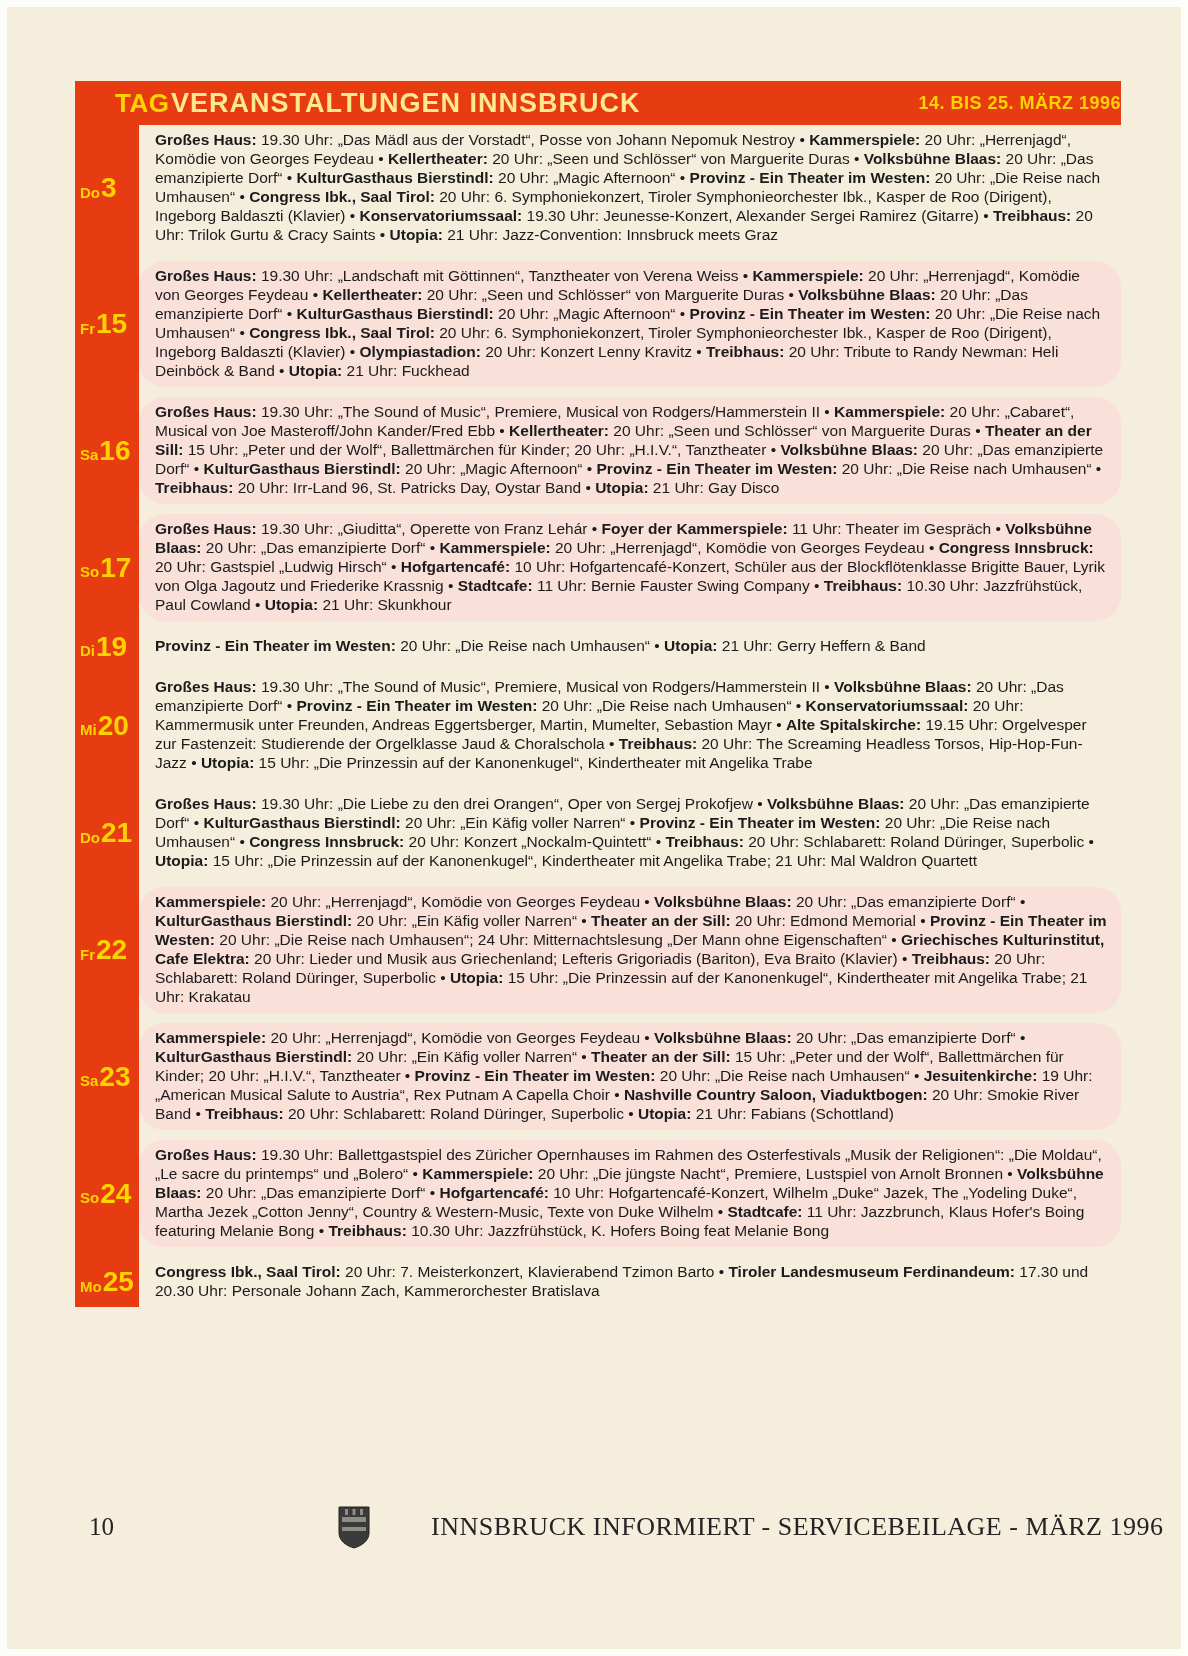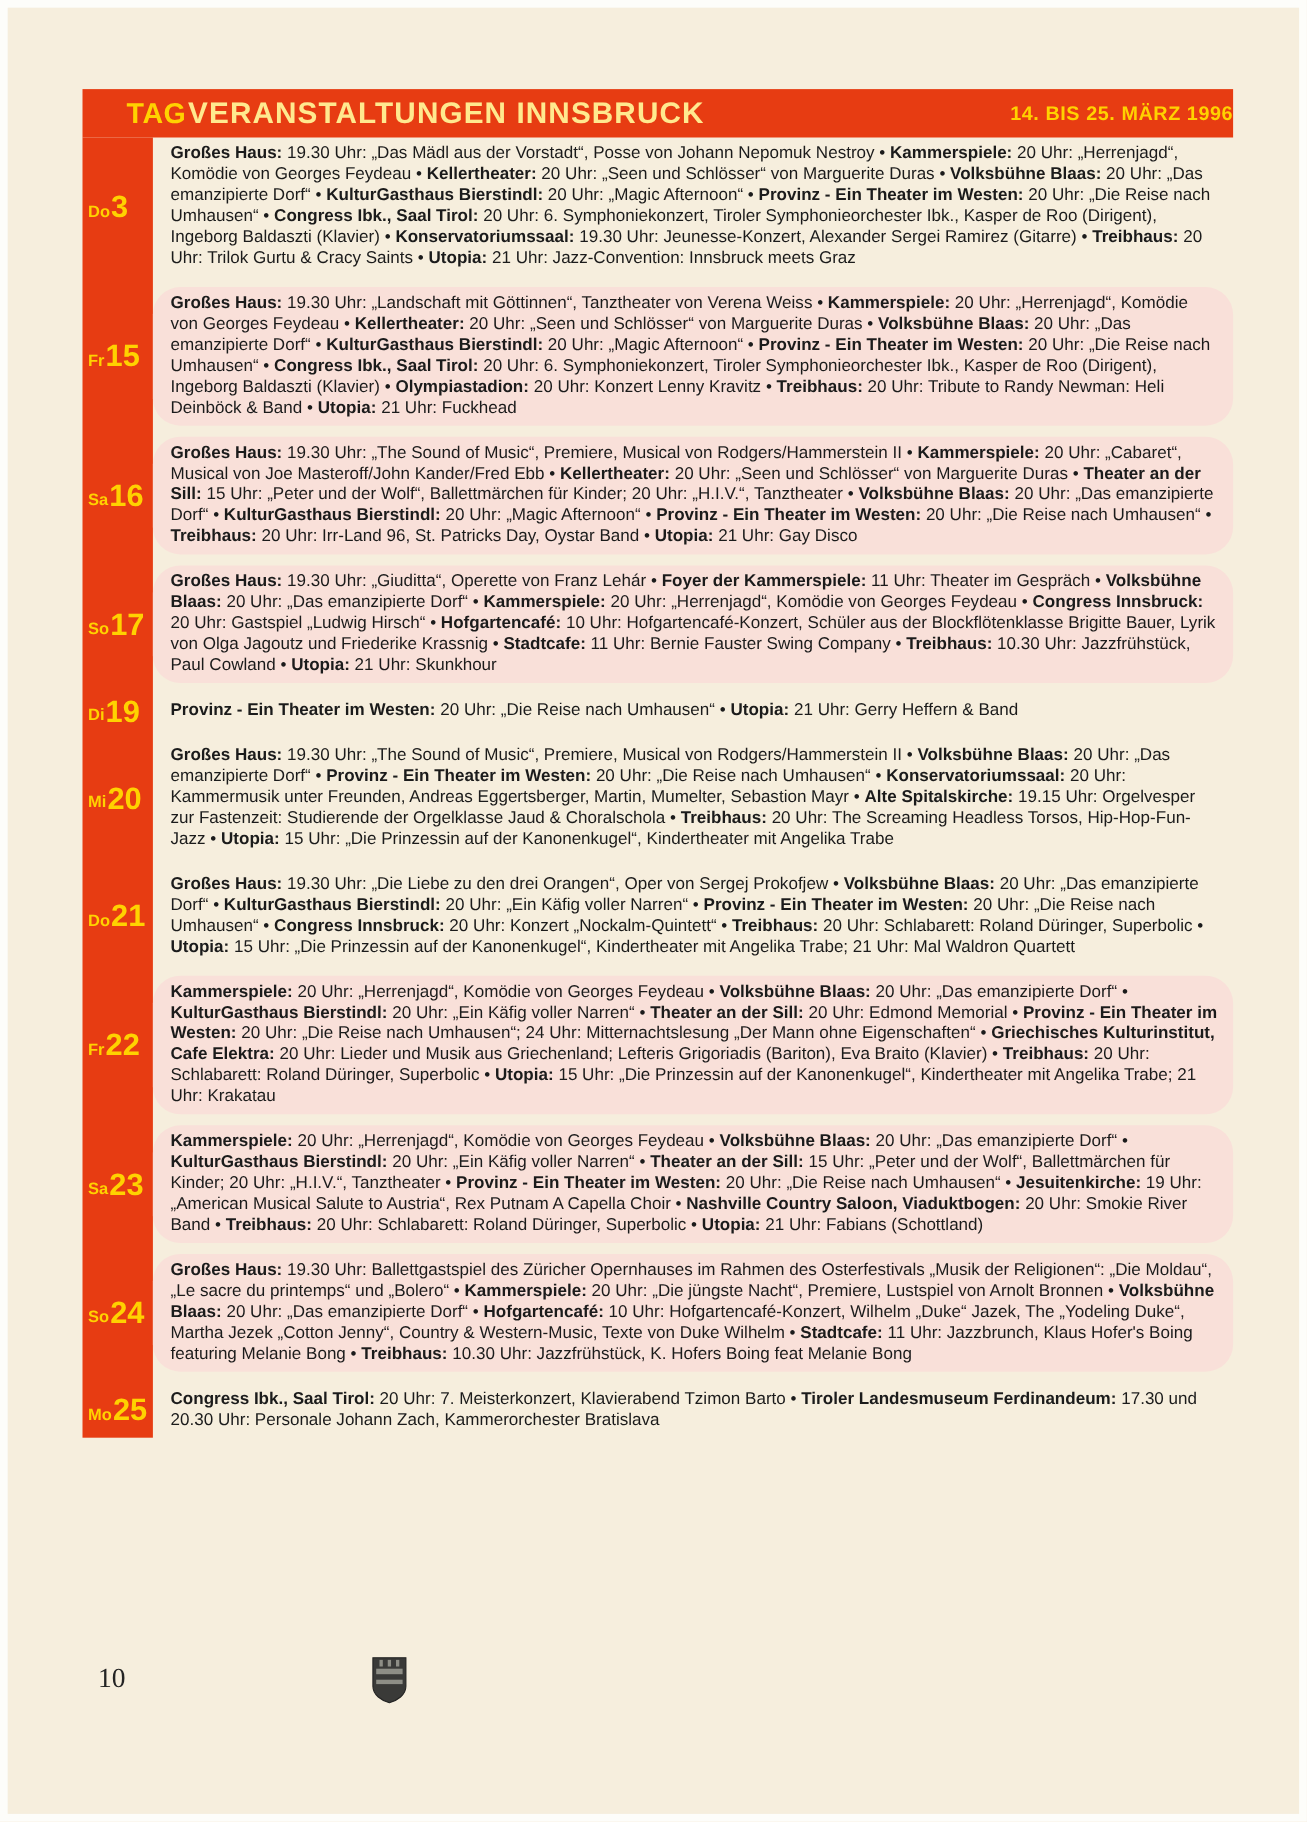--- a/index.html
+++ b/index.html
@@ -190,15 +190,16 @@
     <span class="crest">
       <svg viewBox="0 0 34 44" xmlns="http://www.w3.org/2000/svg">
         <path d="M2 2 h30 v26 c0 8 -8 13 -15 15 c-7 -2 -15 -7 -15 -15 Z" fill="#3a3a38" stroke="#222" stroke-width="1"></path>
         <rect x="5" y="12" width="24" height="5" fill="#8e8e86"></rect>
         <rect x="5" y="22" width="24" height="4" fill="#8e8e86"></rect>
         <rect x="8" y="4" width="3" height="6" fill="#8e8e86"></rect>
         <rect x="15.5" y="4" width="3" height="6" fill="#8e8e86"></rect>
         <rect x="23" y="4" width="3" height="6" fill="#8e8e86"></rect>
       </svg>
     </span>
+    <span class="foottext">INNSBRUCK INFORMIERT - SERVICEBEILAGE - MÄRZ 1996</span>
   </div>
 
 </div>
 
 </body></html>

